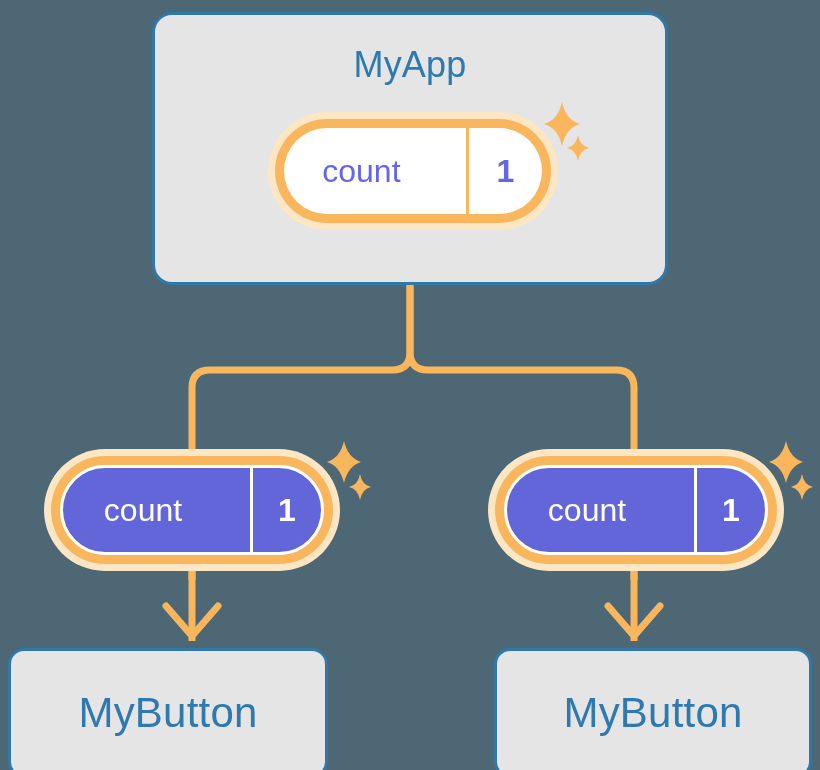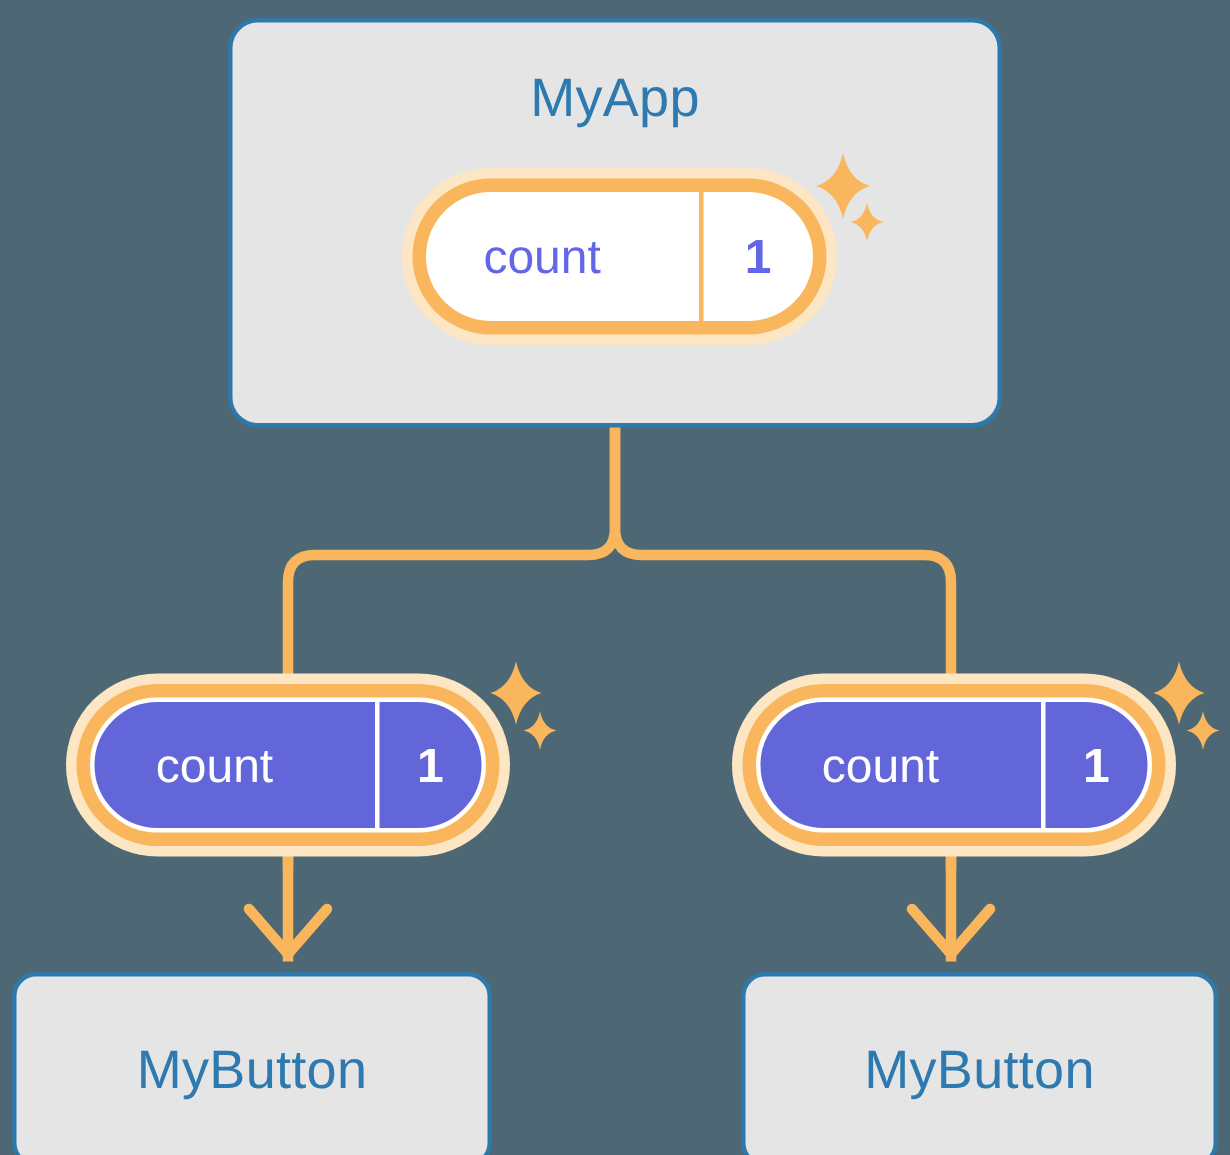--- a/index.html
+++ b/index.html
@@ -84,21 +84,21 @@
     left: 8px;
     top: 648px;
     width: 320px;
   }
   #card-mybutton-right {
     left: 494px;
     top: 648px;
     width: 318px;
   }
   .card-button .card-title {
-    font-size: 36px;
+    font-size: 42px;
   }
 
   
   .pill {
     position: absolute;
     box-sizing: border-box;
     border-radius: 999px;
     display: flex;
     align-items: stretch;
     z-index: 5;

